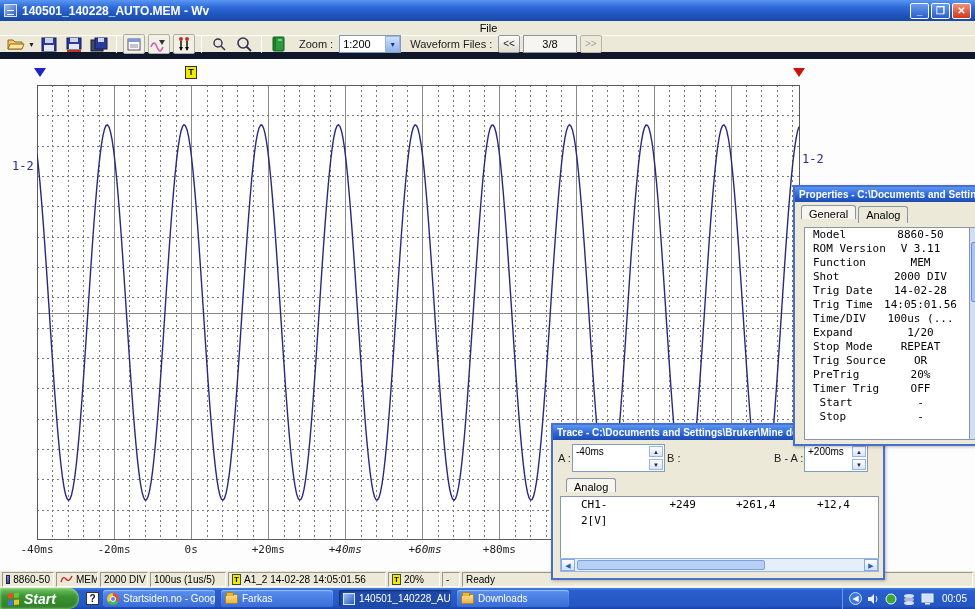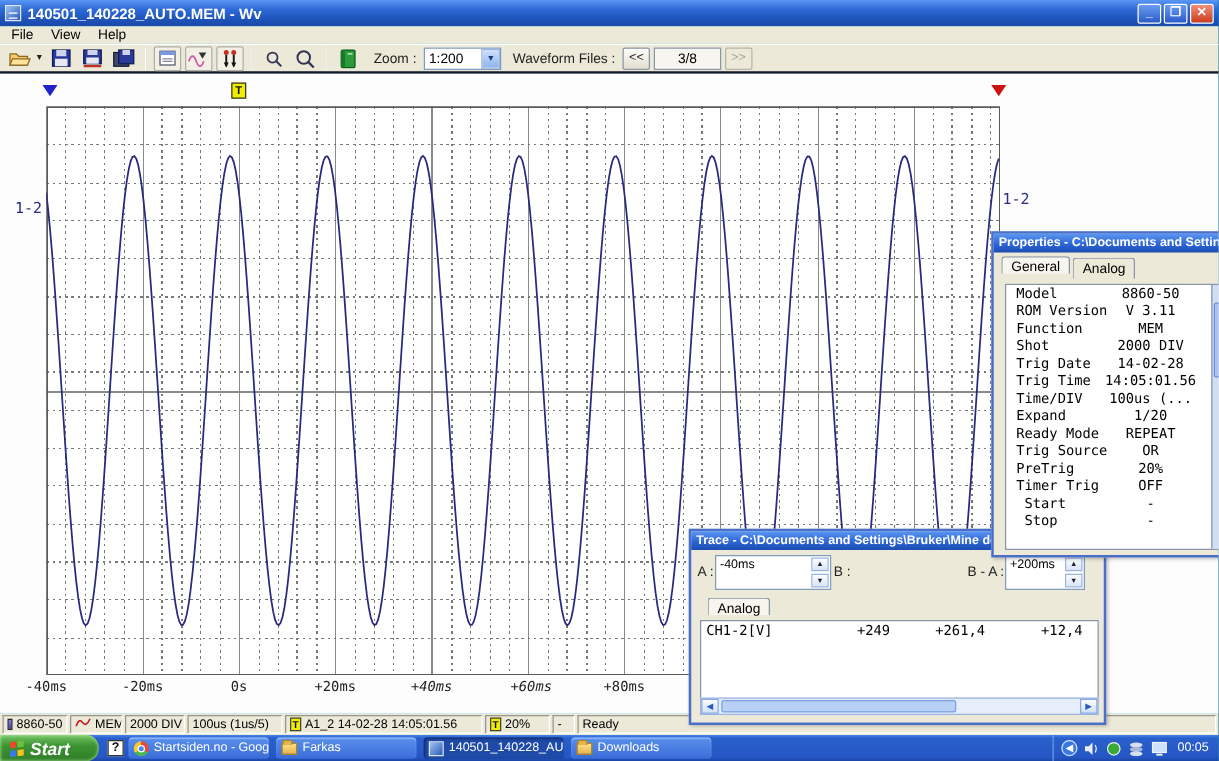--- a/index.html
+++ b/index.html
@@ -14,24 +14,24 @@
   .app-ico { width:13px; height:13px; margin-right:5px; border:1px solid #dce6f8;
     background:linear-gradient(135deg,#9ec2f5,#2a5ab8); position:relative; }
   .app-ico::after { content:""; position:absolute; left:2px; top:5px; width:7px; height:3px;
     border-top:1px solid #fff; border-bottom:1px solid #fff; }
   .win-btns { margin-left:auto; display:flex; gap:2px; }
   .wbtn { width:19px; height:16px; border:1px solid #fff; border-radius:2px; color:#fff;
     font-size:10px; line-height:13px; text-align:center;
     background:linear-gradient(180deg,#6a9cf0,#2a5cc8); }
   .wbtn.close { background:linear-gradient(180deg,#f09078,#cc3a1c); }
   .menubar { position:absolute; top:21px; left:0; width:975px; height:14px; background:#ece9d8;
-    display:flex; align-items:center; padding-left:2px; }
+    display:flex; align-items:center; padding-left:2px;flex-direction:column; }
   .menu-item { padding:0 7px; height:14px; line-height:14px; }
   .toolbar { position:absolute; top:35px; left:0; width:975px; height:24px; background:#ece9d8;
-    border-top:1px solid #fffef8; border-bottom:2px solid #0f172a;
+    border-top:1px solid #fffef8; border-bottom:7px solid #0f172a;
     display:flex; align-items:center; gap:3px; padding:0 5px; }
   .tbtn { width:22px; height:20px; display:flex; align-items:center; justify-content:center; }
   .tbtn.raised { border:1px solid #aeb0a8; border-radius:2px; background:#f2f0e4; }
   .tsep { width:1px; height:18px; background:#b8b4a0; border-right:1px solid #fff; margin:0 3px; }
   .drop-arrow { font-size:7px; color:#222; margin-left:-2px; }
   .tlabel { margin:0 3px 0 6px; color:#222; }
   .combo { width:62px; height:18px; background:#fff; border:1px solid #7f9db9;
     display:flex; align-items:center; }
   .combo .val { flex:1; padding-left:3px; }
   .combo .cbtn { width:15px; height:16px; background:linear-gradient(180deg,#cfe0fb,#8fb4ef);
@@ -91,21 +91,21 @@
   .spin-btns { position:absolute; right:1px; top:1px; width:14px; height:24px;
      display:flex; flex-direction:column; justify-content:space-between; }
   .spin { height:11px; border:1px solid #9ab4e2; background:linear-gradient(180deg,#fdfdfd,#d8e4f8);
      font-size:6px; text-align:center; line-height:10px; color:#223; }
   .trace-tabrow { position:absolute; top:50px; left:7px; }
   .ttable { position:absolute; left:7px; top:71px; width:319px; height:76px;
     border:1px solid #8a96a8; background:#fff; font-family:"DejaVu Sans Mono",monospace; font-size:11px; }
   .thead { display:flex; height:16px; background:#fbfaf6; border-bottom:1px solid #aaa; }
   .thead div { line-height:15px; border-right:1px solid #c8c8c8; padding:0 4px; }
   .trow { display:flex; height:16px; line-height:16px; }
-  .trow div { padding:0 4px; }
+  .trow div { padding:0 20px; }
   .hscroll { position:absolute; left:7px; bottom:6px; width:319px; height:14px;
     background:#e6eefc; border:1px solid #9ab4e2; display:flex; align-items:center; }
   .harrow { width:14px; height:12px; background:linear-gradient(180deg,#fdfdfd,#cfe0fb);
     border:1px solid #88a8e0; color:#2a5ac0; font-size:7px; text-align:center; line-height:11px; }
   .hthumb { margin-left:2px; width:188px; height:10px; background:#b8d0f4; border:1px solid #7aa0e0; border-radius:2px; }
   .hfill { flex:1; }
 
   
   .statusbar { position:absolute; top:571px; left:0; width:975px; height:17px; background:#ece9d8;
     display:flex; gap:2px; padding:1px 2px; }
@@ -393,21 +393,21 @@
         <div class="cols">
           <div id="props-rows">
               <div class="prow"><div class="pc-item">Model</div><div class="pc-val">8860-50</div></div>
               <div class="prow"><div class="pc-item">ROM Version</div><div class="pc-val">V 3.11</div></div>
               <div class="prow"><div class="pc-item">Function</div><div class="pc-val">MEM</div></div>
               <div class="prow"><div class="pc-item">Shot</div><div class="pc-val">2000 DIV</div></div>
               <div class="prow"><div class="pc-item">Trig Date</div><div class="pc-val">14-02-28</div></div>
               <div class="prow"><div class="pc-item">Trig Time</div><div class="pc-val">14:05:01.56</div></div>
               <div class="prow"><div class="pc-item">Time/DIV</div><div class="pc-val">100us (...</div></div>
               <div class="prow"><div class="pc-item">Expand</div><div class="pc-val">1/20</div></div>
-              <div class="prow"><div class="pc-item">Ready Mode</div><div class="pc-val">REPEAT</div></div>
+              <div class="prow"><div class="pc-item">Stop Mode</div><div class="pc-val">REPEAT</div></div>
               <div class="prow"><div class="pc-item">Trig Source</div><div class="pc-val">OR</div></div>
               <div class="prow"><div class="pc-item">PreTrig</div><div class="pc-val">20%</div></div>
               <div class="prow"><div class="pc-item">Timer Trig</div><div class="pc-val">OFF</div></div>
               <div class="prow"><div class="pc-item"> Start</div><div class="pc-val">-</div></div>
               <div class="prow"><div class="pc-item"> Stop</div><div class="pc-val">-</div></div>
             </div>
         </div>
         <div class="vscroll">
             <span class="thumb"></span>
           </div>

